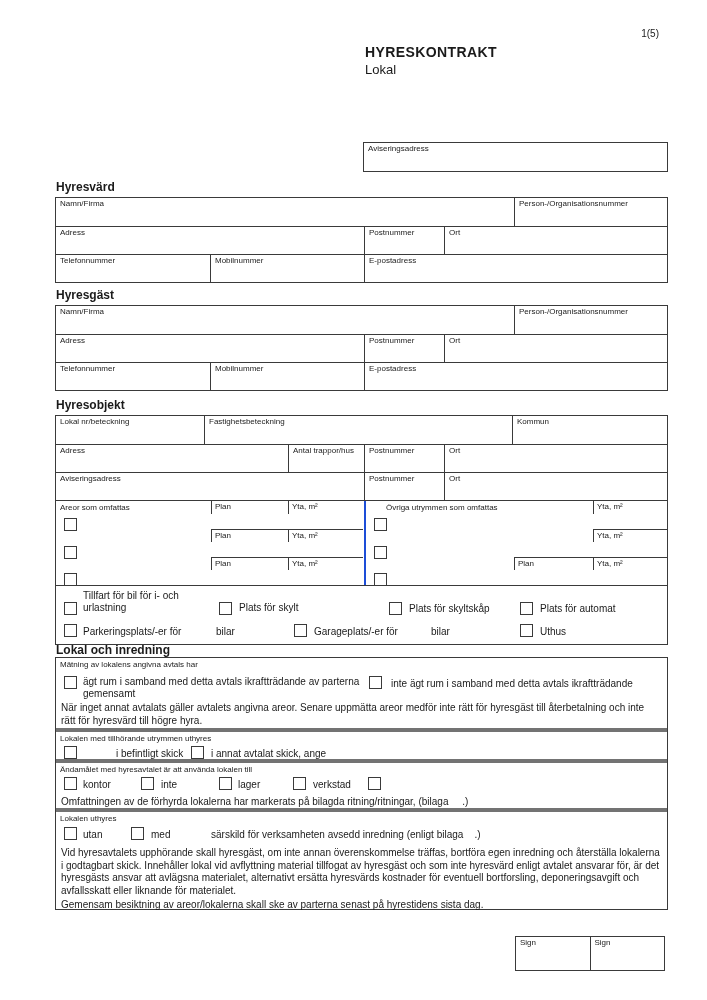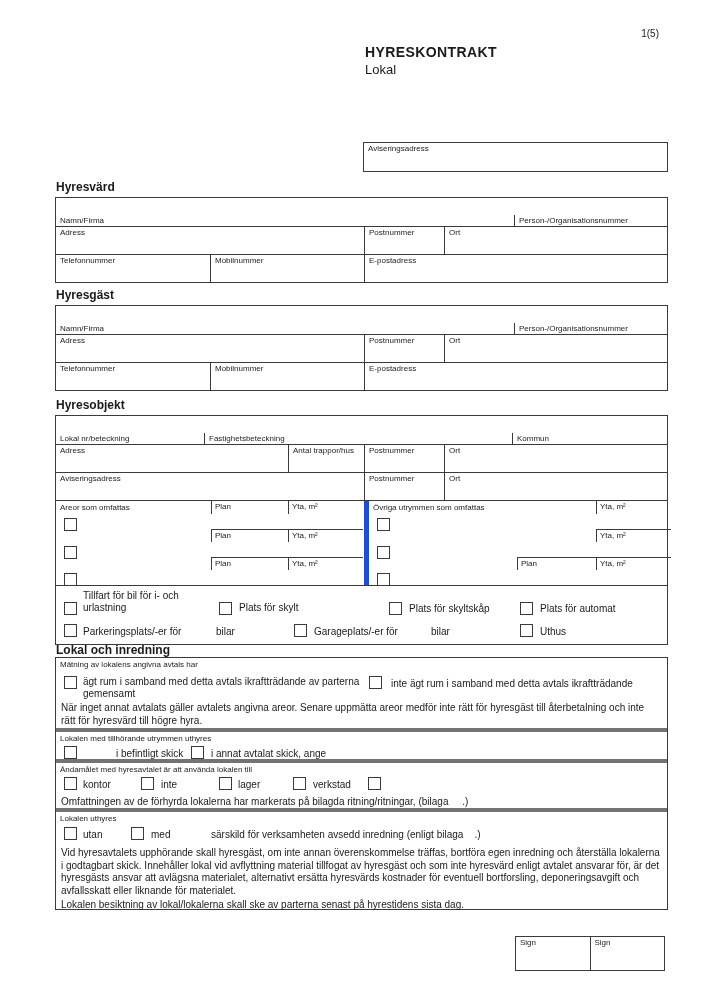--- a/index.html
+++ b/index.html
@@ -8,30 +8,30 @@
   .page-num{position:absolute;top:28px;right:48px;font-size:10px;}
   .title-block{position:absolute;left:365px;top:44px;}
   .title{font-size:14px;font-weight:bold;letter-spacing:.4px;}
   .subtitle{font-size:13px;margin-top:2px;}
   .sec-h{position:absolute;left:56px;font-size:12px;font-weight:bold;}
   .kbox{position:absolute;left:363px;top:142px;width:305px;height:30px;
         border:1px solid #3a3a3a;box-sizing:border-box;padding:1px 0 0 4px;}
   .flabel{display:block;font-size:8px;line-height:10px;color:#222;}
   .ftable{position:absolute;left:55px;width:613px;border:1px solid #3a3a3a;box-sizing:border-box;}
   .frow{display:flex;border-top:1px solid #3a3a3a;box-sizing:border-box;position:relative;}
-  .frow:first-child{border-top:none;align-items:flex-end;}
+  .frow:first-child{border-top:none;}
   .fcell{border-left:1px solid #3a3a3a;box-sizing:border-box;padding:1px 0 0 4px;overflow:hidden;}
   .fcell:first-child{border-left:none;}
   .grow{flex:1;}
   .cb{position:absolute;width:13px;height:13px;border:1px solid #3a3a3a;background:#fff;box-sizing:border-box;}
   .opt{position:absolute;font-size:10px;line-height:12px;white-space:nowrap;}
   .opt.wrap{white-space:normal;}
   .note{position:absolute;font-size:10px;line-height:12.5px;}
   .ahalf{position:absolute;top:0;height:100%;box-sizing:border-box;}
-  .bl{border-left:5px solid #1d4ed8;}
+  .bl{border-left:2px solid #1d4ed8;padding-left:16px;}
   .minirow{position:absolute;display:flex;height:13px;box-sizing:border-box;}
   .minirow.bt{border-top:1px solid #3a3a3a;}
   .minicell{border-left:1px solid #3a3a3a;box-sizing:border-box;padding:1px 0 0 3px;
             font-size:8px;line-height:10px;overflow:hidden;}
   .ibox{position:absolute;left:55px;top:657px;width:613px;border:1px solid #3a3a3a;box-sizing:border-box;}
   .ipart{position:relative;border-top:4px solid #737373;box-sizing:border-box;}
   .ipart:first-child{border-top:none;}
   .ipart .flabel{padding:2px 0 0 4px;}
   .signbox{position:absolute;left:515px;top:936px;width:150px;height:35px;
            border:1px solid #3a3a3a;display:flex;box-sizing:border-box;}
@@ -256,21 +256,21 @@
     </div>
 
     <div class="ipart" style="height:101px;">
       <span class="flabel">Lokalen uthyres</span>
       <span class="cb" style="left:8px;top:15px;"></span>
       <span class="opt" style="left:27px;top:17px;">utan</span>
       <span class="cb" style="left:75px;top:15px;"></span>
       <span class="opt" style="left:95px;top:17px;">med</span>
       <span class="opt" style="left:155px;top:17px;">särskild för verksamheten avsedd inredning (enligt bilaga&nbsp;&nbsp;&nbsp;&nbsp;.)</span>
       <span class="note" style="left:5px;top:35px;width:602px;">Vid hyresavtalets upphörande skall hyresgäst, om inte annan överenskommelse träffas, bortföra egen inredning och återställa lokalerna i godtagbart skick. Innehåller lokal vid avflyttning material tillfogat av hyresgäst och som inte hyresvärd enligt avtalet ansvarar för, är det hyresgästs ansvar att avlägsna materialet, alternativt ersätta hyresvärds kostnader för eventuell bortforsling, deponeringsavgift och avfallsskatt eller liknande för materialet.</span>
-      <span class="note" style="left:5px;top:87px;width:602px;">Lokalen besiktning av lokal/lokalerna skall ske av parterna senast på hyrestidens sista dag.</span>
+      <span class="note" style="left:5px;top:87px;width:602px;">Gemensam besiktning av areor/lokalerna skall ske av parterna senast på hyrestidens sista dag.</span>
     </div>
   </div>
 
   <div class="signbox">
     <div class="signcell">
       <span class="flabel">Sign</span>
     </div>
     <div class="signcell">
       <span class="flabel">Sign</span>
     </div>

